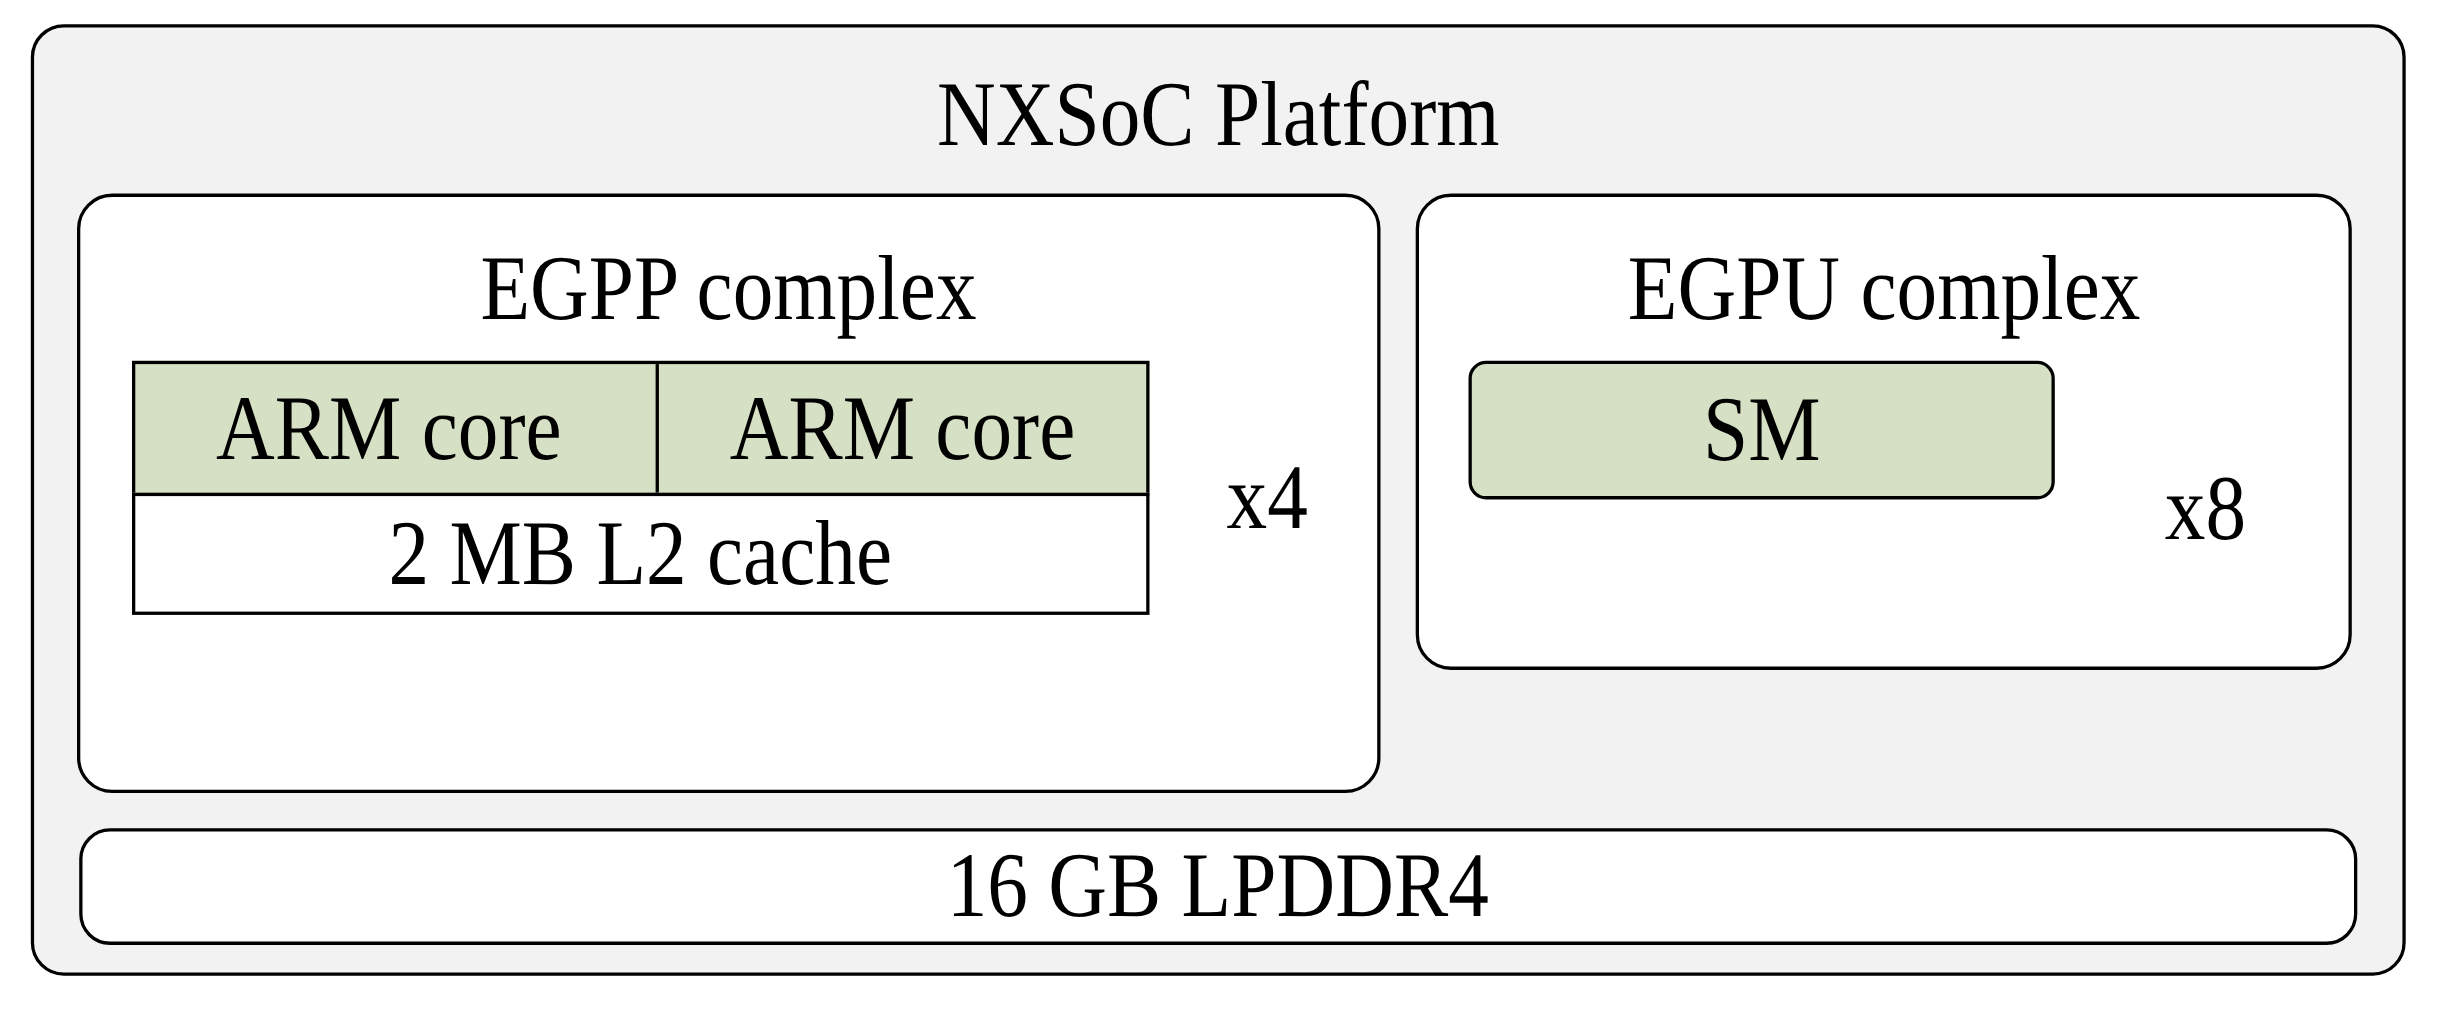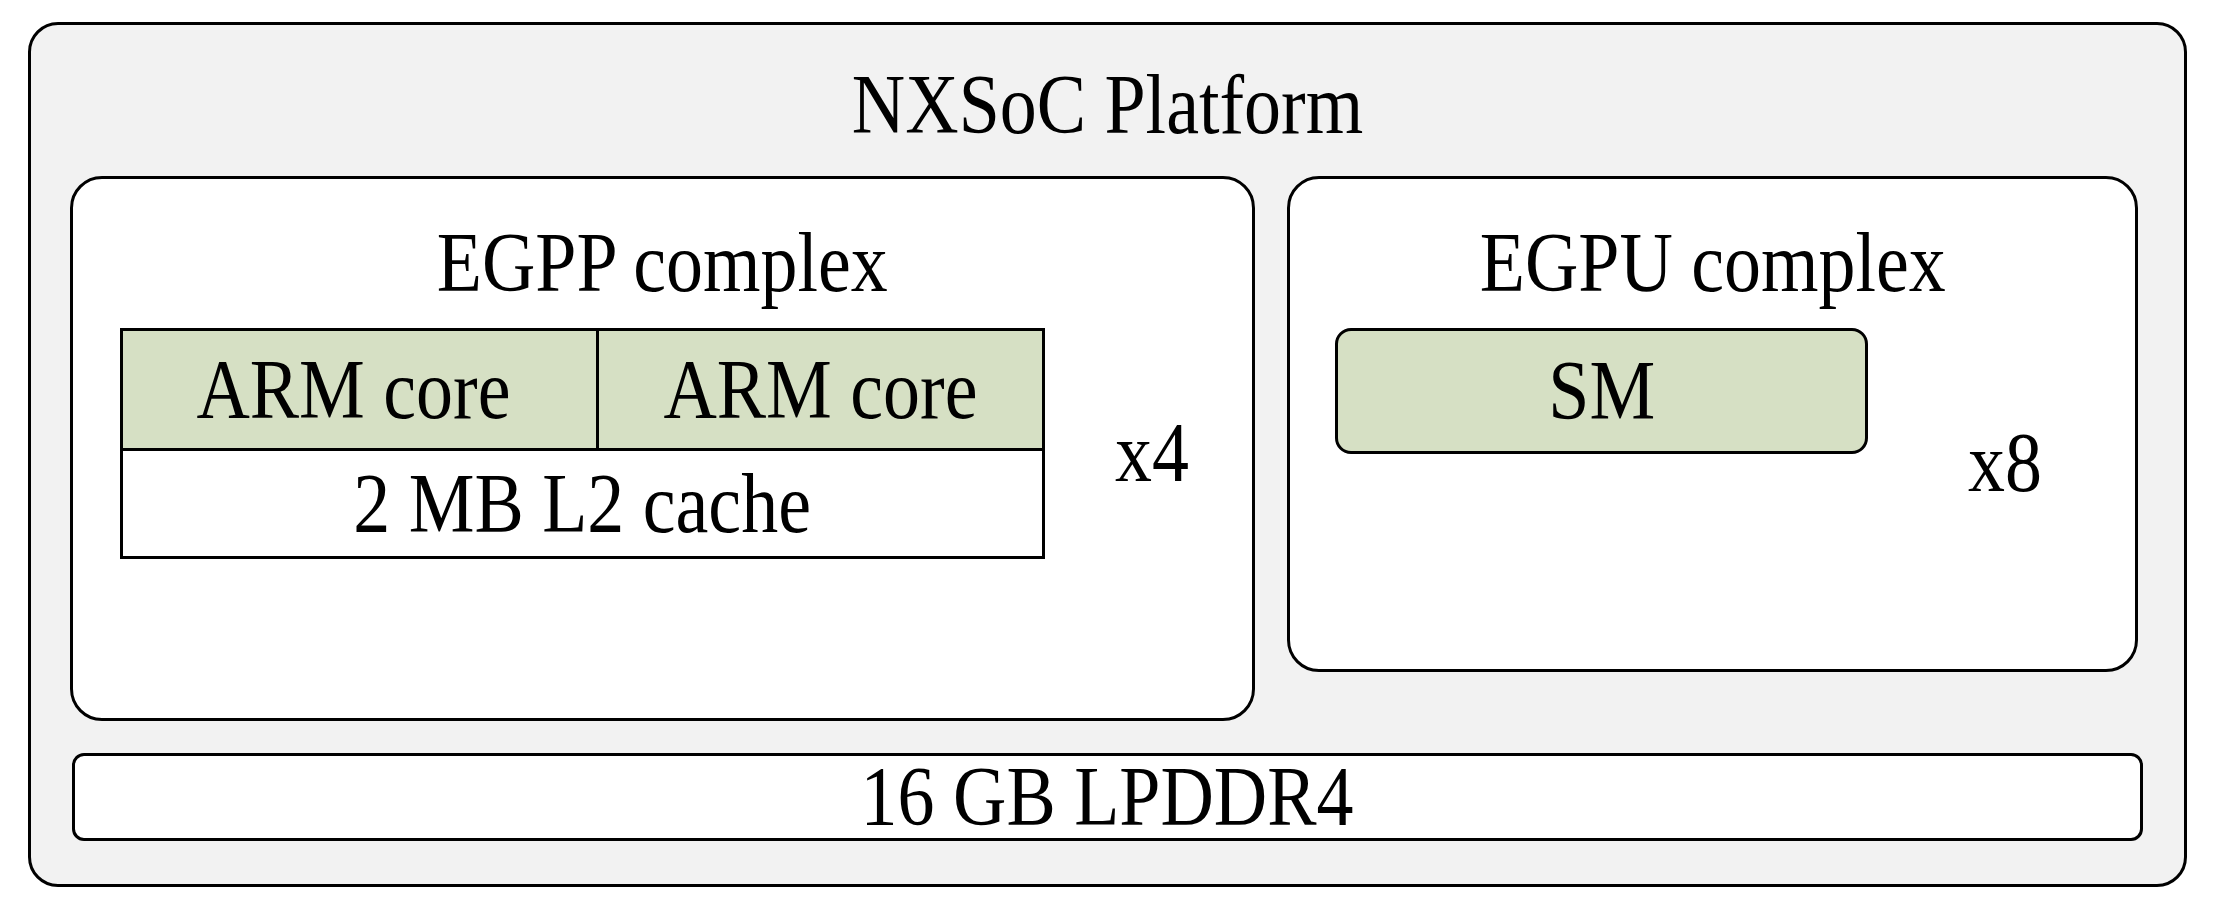--- a/index.html
+++ b/index.html
@@ -28,21 +28,21 @@
     left:28px;top:22px;width:2159px;height:154px;
     display:flex;align-items:center;justify-content:center;
     padding-top:12px;
   }
   .panel{
     background:var(--panel-fill);
     border:3px solid var(--border);
     border-radius:32px;
   }
   .panel-egpp{left:70px;top:176px;width:1185px;height:545px;}
-  .panel-egpu{left:1287px;top:176px;width:851px;height:496px;}
+  .panel-egpu{left:1287px;top:176px;width:851px;height:433px;}
   .panel-title{
     left:0;top:0;width:100%;height:149px;
     display:flex;align-items:center;justify-content:center;
     padding-top:18px;
   }
   .rectbox{
     border:3px solid var(--border);
     background:var(--panel-fill);
     display:flex;align-items:center;justify-content:center;
   }
@@ -64,24 +64,24 @@
     display:flex;align-items:center;justify-content:center;
   }
   .egpu-sm{left:45px;top:149px;width:533px;height:126px;border-radius:16px;}
   .egpu-l1{left:45px;top:272px;width:533px;height:110px;}
   .egpu-l2{left:48px;top:396px;width:743px;height:106px;}
   .egpu-mult{
     left:578px;top:184px;width:273px;height:200px;
     display:flex;align-items:center;justify-content:center;
   }
   .memory{
-    left:72px;top:753px;width:2071px;height:88px;
+    left:72px;top:753px;width:2071px;height:106px;
     background:var(--panel-fill);
     border:3px solid var(--border);
-    border-radius:12px;
+    border-radius:28px;
     display:flex;align-items:center;justify-content:center;
   }
   .t{
     font-size:84px;
     line-height:1;
     white-space:nowrap;
     transform:scaleX(0.88);
     transform-origin:50% 50%;
   }
 </style>

